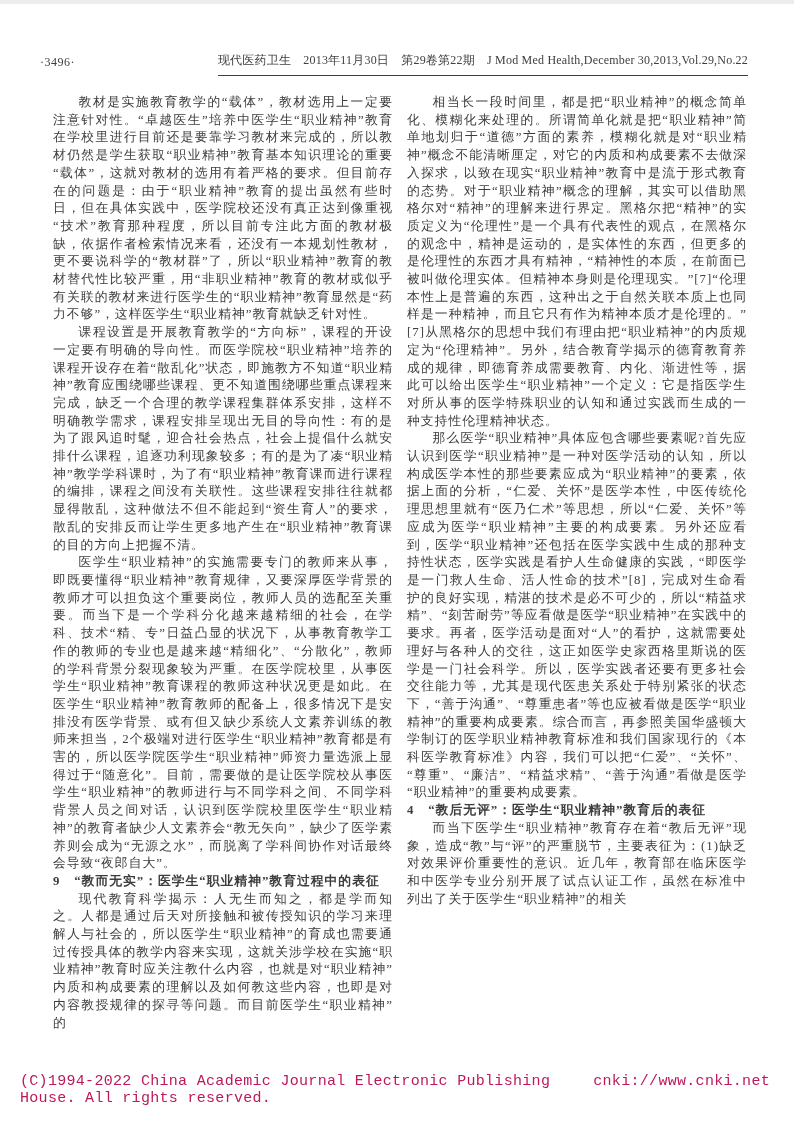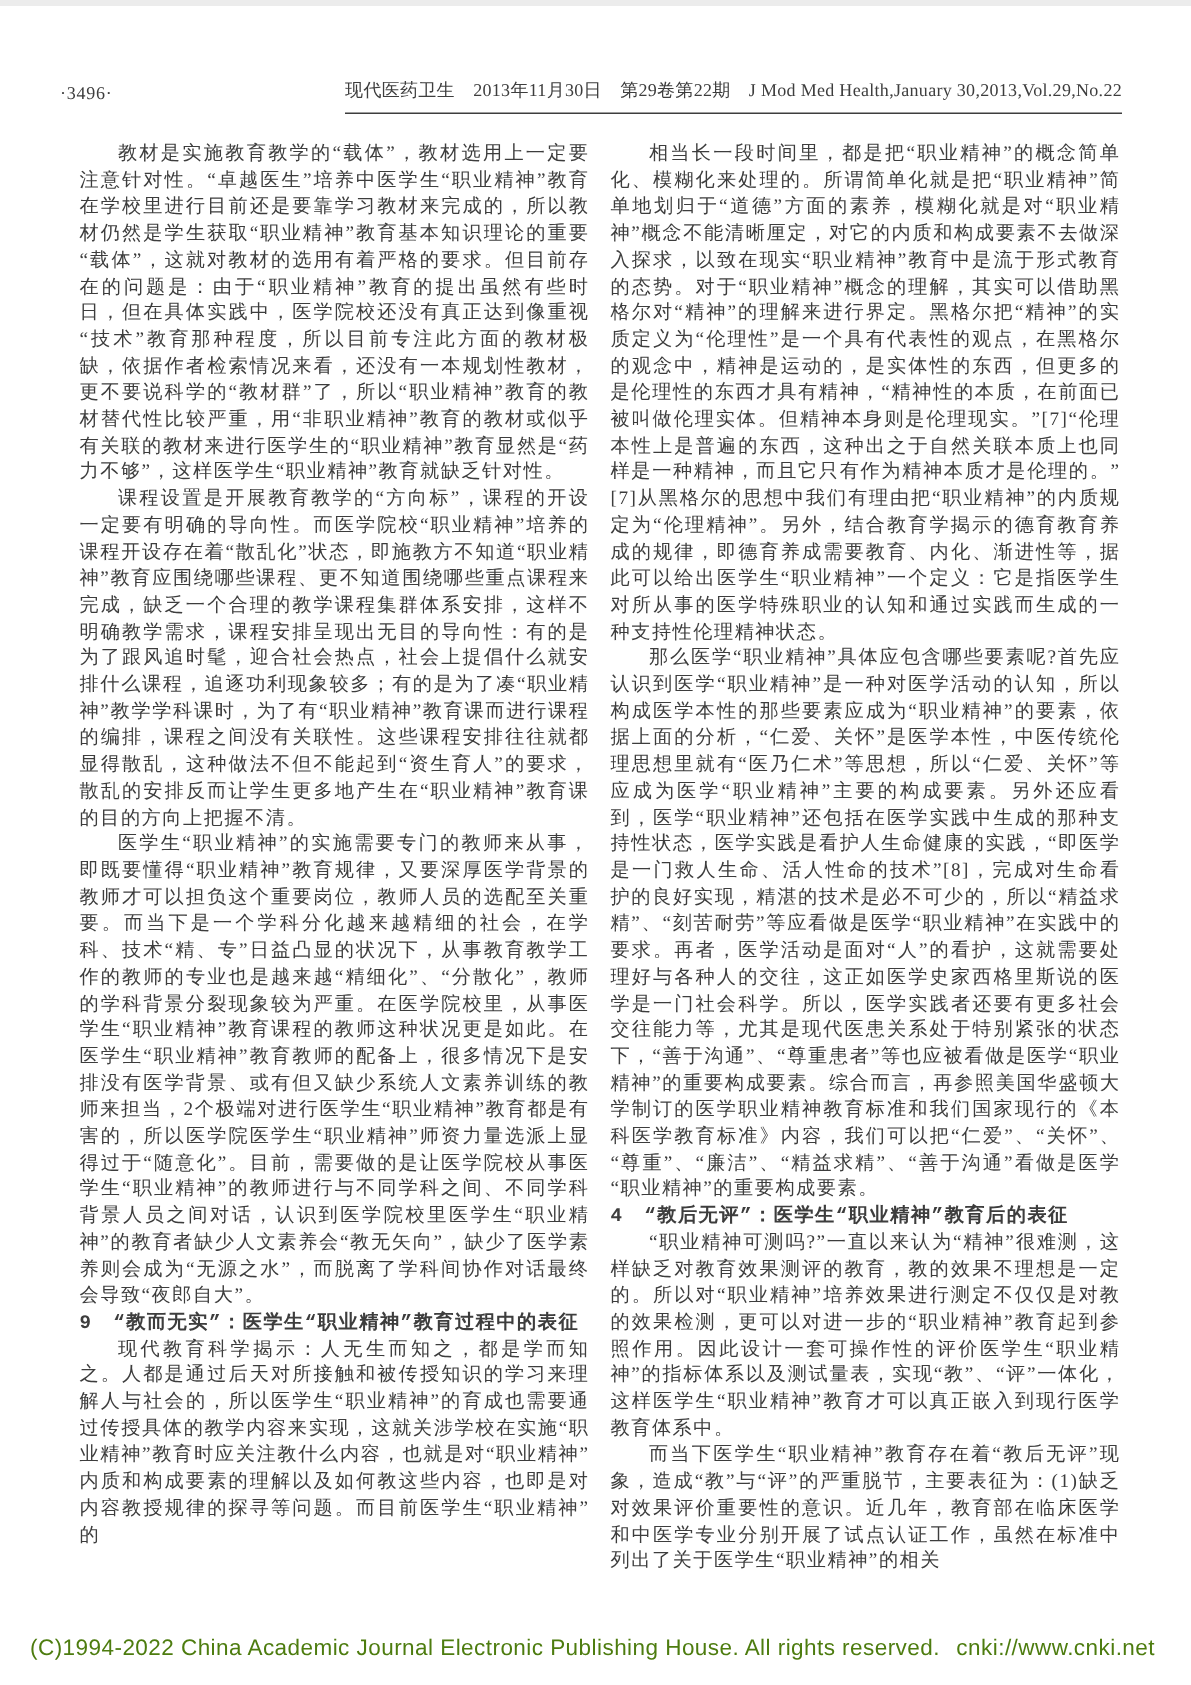--- a/index.html
+++ b/index.html
@@ -19,51 +19,50 @@
     border-bottom:1.4px solid #3d3d3d;
     padding-bottom:6px;letter-spacing:.2px;white-space:nowrap;
   }
   .content{position:absolute;top:90px;left:53px;display:flex;gap:14px;}
   .column{
     width:340px;text-align:justify;
     font-size:12.8px;line-height:17.7px;letter-spacing:1px;
   }
   .para{margin:0;text-indent:2em;}
   .para.continuation{text-indent:0;}
-  .para.heading{font-weight:bold;text-indent:0;font-family:Liberation Mono, monospace;}
+  .para.heading{font-weight:bold;text-indent:0;}
   .footer{
     position:absolute;left:20px;right:24px;bottom:20px;
     display:flex;justify-content:space-between;
-    font-size:15px;color:#4d7c0f;letter-spacing:.3px;
-    font-family:Liberation Sans, sans-serif;
+    font-size:15px;color:#be185d;letter-spacing:.3px;
+    font-family:Liberation Mono, monospace;
   }
 </style>
 </head>
 <body>
 
 <div class="page">
 
   <div class="header">
     <span class="page-num">·3496·</span>
-    <span class="journal-info">现代医药卫生　2013年11月30日　第29卷第22期　J Mod Med Health,January 30,2013,Vol.29,No.22</span>
+    <span class="journal-info">现代医药卫生　2013年11月30日　第29卷第22期　J Mod Med Health,December 30,2013,Vol.29,No.22</span>
   </div>
 
   <div class="content">
     <div class="column">
         <p class="para para">教材是实施教育教学的“载体”，教材选用上一定要注意针对性。“卓越医生”培养中医学生“职业精神”教育在学校里进行目前还是要靠学习教材来完成的，所以教材仍然是学生获取“职业精神”教育基本知识理论的重要“载体”，这就对教材的选用有着严格的要求。但目前存在的问题是：由于“职业精神”教育的提出虽然有些时日，但在具体实践中，医学院校还没有真正达到像重视“技术”教育那种程度，所以目前专注此方面的教材极缺，依据作者检索情况来看，还没有一本规划性教材，更不要说科学的“教材群”了，所以“职业精神”教育的教材替代性比较严重，用“非职业精神”教育的教材或似乎有关联的教材来进行医学生的“职业精神”教育显然是“药力不够”，这样医学生“职业精神”教育就缺乏针对性。</p>
         <p class="para para">课程设置是开展教育教学的“方向标”，课程的开设一定要有明确的导向性。而医学院校“职业精神”培养的课程开设存在着“散乱化”状态，即施教方不知道“职业精神”教育应围绕哪些课程、更不知道围绕哪些重点课程来完成，缺乏一个合理的教学课程集群体系安排，这样不明确教学需求，课程安排呈现出无目的导向性：有的是为了跟风追时髦，迎合社会热点，社会上提倡什么就安排什么课程，追逐功利现象较多；有的是为了凑“职业精神”教学学科课时，为了有“职业精神”教育课而进行课程的编排，课程之间没有关联性。这些课程安排往往就都显得散乱，这种做法不但不能起到“资生育人”的要求，散乱的安排反而让学生更多地产生在“职业精神”教育课的目的方向上把握不清。</p>
         <p class="para para">医学生“职业精神”的实施需要专门的教师来从事，即既要懂得“职业精神”教育规律，又要深厚医学背景的教师才可以担负这个重要岗位，教师人员的选配至关重要。而当下是一个学科分化越来越精细的社会，在学科、技术“精、专”日益凸显的状况下，从事教育教学工作的教师的专业也是越来越“精细化”、“分散化”，教师的学科背景分裂现象较为严重。在医学院校里，从事医学生“职业精神”教育课程的教师这种状况更是如此。在医学生“职业精神”教育教师的配备上，很多情况下是安排没有医学背景、或有但又缺少系统人文素养训练的教师来担当，2个极端对进行医学生“职业精神”教育都是有害的，所以医学院医学生“职业精神”师资力量选派上显得过于“随意化”。目前，需要做的是让医学院校从事医学生“职业精神”的教师进行与不同学科之间、不同学科背景人员之间对话，认识到医学院校里医学生“职业精神”的教育者缺少人文素养会“教无矢向”，缺少了医学素养则会成为“无源之水”，而脱离了学科间协作对话最终会导致“夜郎自大”。</p>
         <p class="para heading">9　“教而无实”：医学生“职业精神”教育过程中的表征</p>
         <p class="para para">现代教育科学揭示：人无生而知之，都是学而知之。人都是通过后天对所接触和被传授知识的学习来理解人与社会的，所以医学生“职业精神”的育成也需要通过传授具体的教学内容来实现，这就关涉学校在实施“职业精神”教育时应关注教什么内容，也就是对“职业精神”内质和构成要素的理解以及如何教这些内容，也即是对内容教授规律的探寻等问题。而目前医学生“职业精神”的</p>
       </div>
     <div class="column">
         <p class="para para">相当长一段时间里，都是把“职业精神”的概念简单化、模糊化来处理的。所谓简单化就是把“职业精神”简单地划归于“道德”方面的素养，模糊化就是对“职业精神”概念不能清晰厘定，对它的内质和构成要素不去做深入探求，以致在现实“职业精神”教育中是流于形式教育的态势。对于“职业精神”概念的理解，其实可以借助黑格尔对“精神”的理解来进行界定。黑格尔把“精神”的实质定义为“伦理性”是一个具有代表性的观点，在黑格尔的观念中，精神是运动的，是实体性的东西，但更多的是伦理性的东西才具有精神，“精神性的本质，在前面已被叫做伦理实体。但精神本身则是伦理现实。”[7]“伦理本性上是普遍的东西，这种出之于自然关联本质上也同样是一种精神，而且它只有作为精神本质才是伦理的。”[7]从黑格尔的思想中我们有理由把“职业精神”的内质规定为“伦理精神”。另外，结合教育学揭示的德育教育养成的规律，即德育养成需要教育、内化、渐进性等，据此可以给出医学生“职业精神”一个定义：它是指医学生对所从事的医学特殊职业的认知和通过实践而生成的一种支持性伦理精神状态。</p>
         <p class="para para">那么医学“职业精神”具体应包含哪些要素呢?首先应认识到医学“职业精神”是一种对医学活动的认知，所以构成医学本性的那些要素应成为“职业精神”的要素，依据上面的分析，“仁爱、关怀”是医学本性，中医传统伦理思想里就有“医乃仁术”等思想，所以“仁爱、关怀”等应成为医学“职业精神”主要的构成要素。另外还应看到，医学“职业精神”还包括在医学实践中生成的那种支持性状态，医学实践是看护人生命健康的实践，“即医学是一门救人生命、活人性命的技术”[8]，完成对生命看护的良好实现，精湛的技术是必不可少的，所以“精益求精”、“刻苦耐劳”等应看做是医学“职业精神”在实践中的要求。再者，医学活动是面对“人”的看护，这就需要处理好与各种人的交往，这正如医学史家西格里斯说的医学是一门社会科学。所以，医学实践者还要有更多社会交往能力等，尤其是现代医患关系处于特别紧张的状态下，“善于沟通”、“尊重患者”等也应被看做是医学“职业精神”的重要构成要素。综合而言，再参照美国华盛顿大学制订的医学职业精神教育标准和我们国家现行的《本科医学教育标准》内容，我们可以把“仁爱”、“关怀”、“尊重”、“廉洁”、“精益求精”、“善于沟通”看做是医学“职业精神”的重要构成要素。</p>
         <p class="para heading">4　“教后无评”：医学生“职业精神”教育后的表征</p>
-        <p class="para para">“职业精神可测吗?”一直以来认为“精神”很难测，这样缺乏对教育效果测评的教育，教的效果不理想是一定的。所以对“职业精神”培养效果进行测定不仅仅是对教的效果检测，更可以对进一步的“职业精神”教育起到参照作用。因此设计一套可操作性的评价医学生“职业精神”的指标体系以及测试量表，实现“教”、“评”一体化，这样医学生“职业精神”教育才可以真正嵌入到现行医学教育体系中。</p>
         <p class="para para">而当下医学生“职业精神”教育存在着“教后无评”现象，造成“教”与“评”的严重脱节，主要表征为：(1)缺乏对效果评价重要性的意识。近几年，教育部在临床医学和中医学专业分别开展了试点认证工作，虽然在标准中列出了关于医学生“职业精神”的相关</p>
       </div>
   </div>
 
   <div class="footer">
     <span>(C)1994-2022 China Academic Journal Electronic Publishing House. All rights reserved.</span>
     <span>cnki://www.cnki.net</span>
   </div>
 
 </div>

